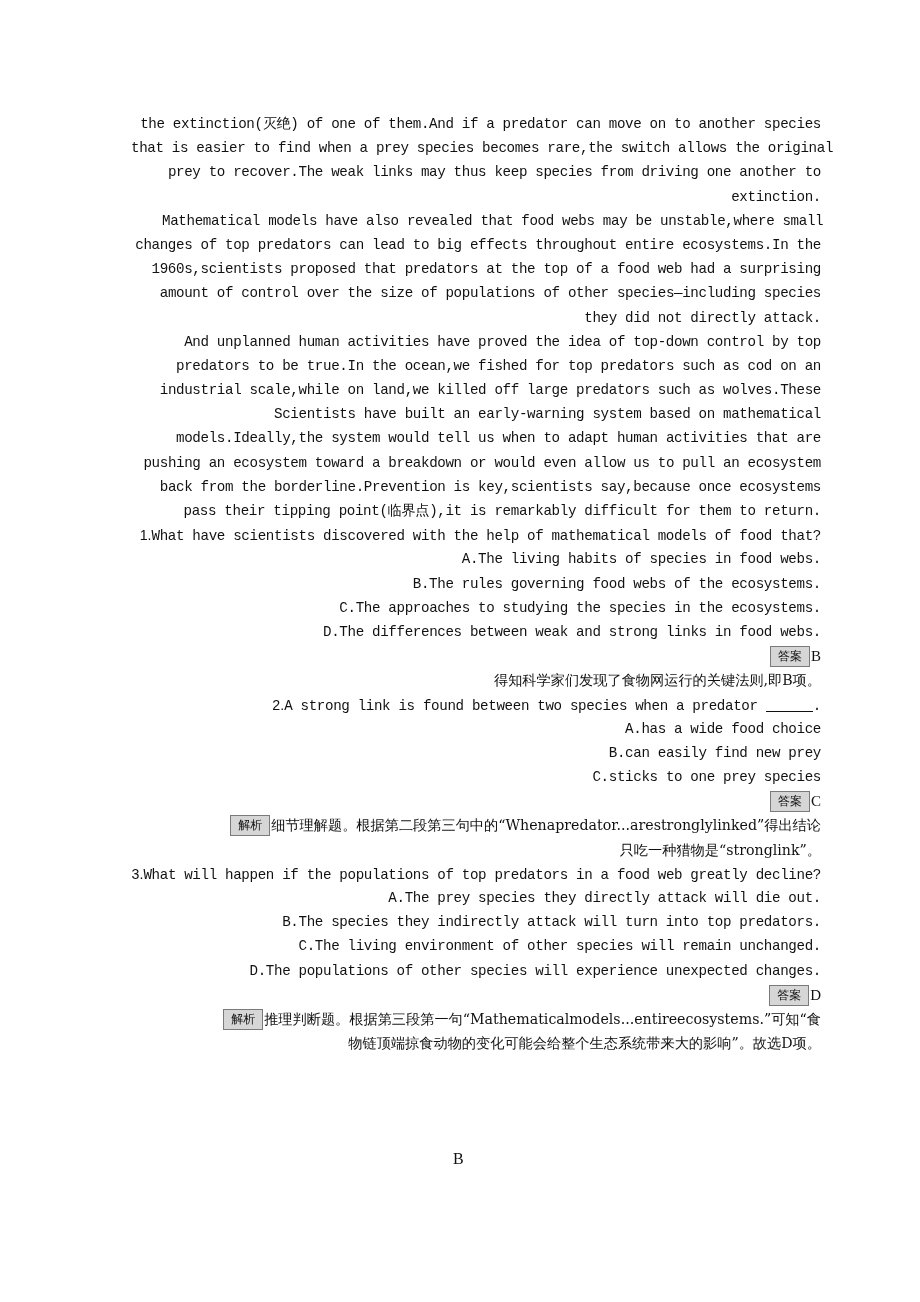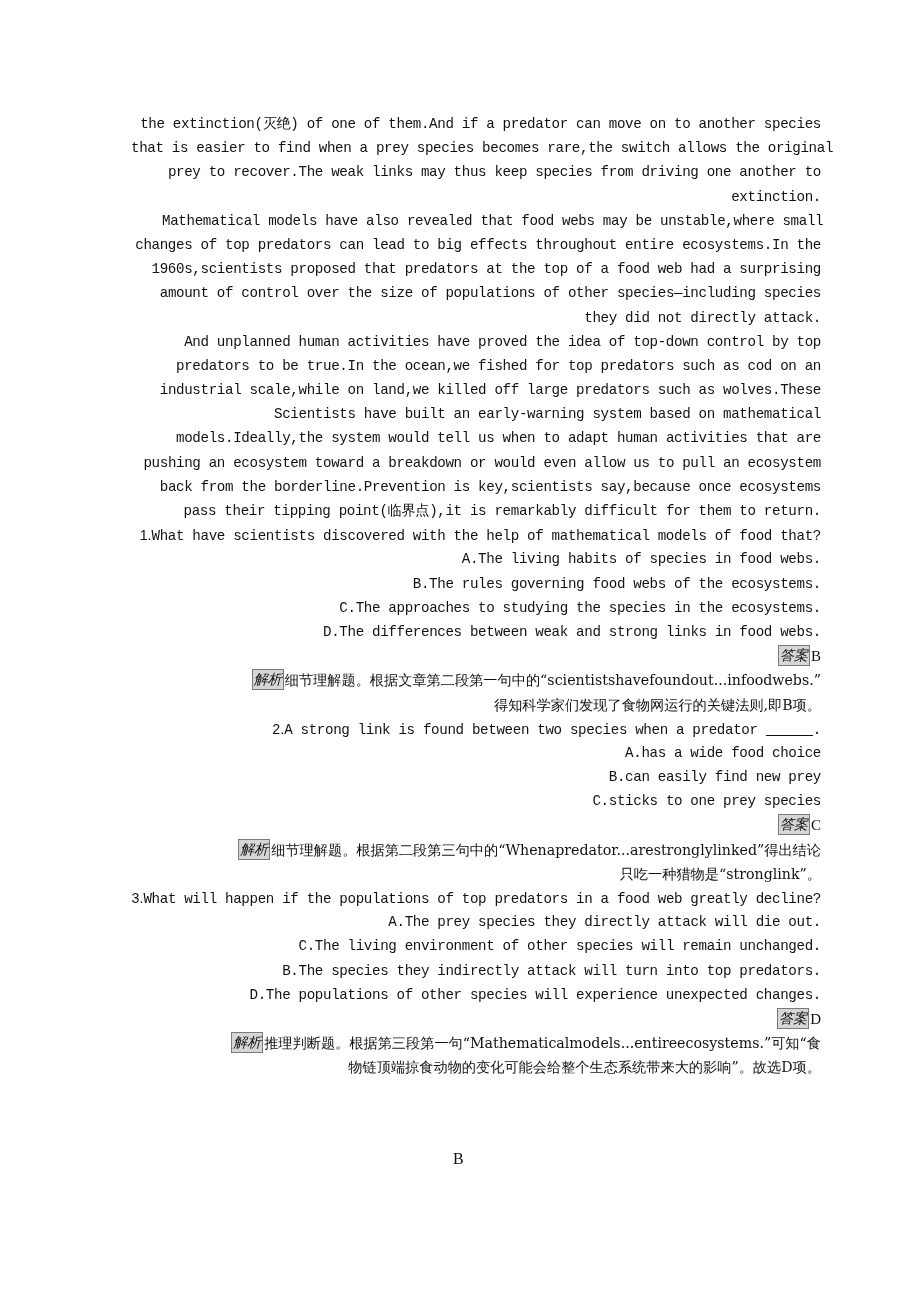--- a/index.html
+++ b/index.html
@@ -30,28 +30,27 @@
       font-family: "Liberation Mono", "DejaVu Sans Mono", monospace;
       text-align: right;
     }
     .indent { padding-left: 31px; }
     .qnum { font-family: "Liberation Sans", sans-serif; font-weight: normal; letter-spacing: 0; }
     .tag {
       display: inline-block;
       background: #d6d6d6;
       border: 1px solid #7a7a7a;
       font-family: "DejaVu Serif", serif;
-      font-size: 14px;
+      font-size: 12px;
       line-height: 19px;
       height: 19px;
-      padding: 0 1px;
+      padding: 0 7px;
       margin-right: 1px;
       vertical-align: 1px;
       letter-spacing: 0;
-      font-style: italic;
     }
     .answer-val {
       font-family: "Liberation Serif", serif;
       font-size: 15px;
       letter-spacing: 0;
     }
     .cjk {
       font-family: "DejaVu Serif", serif;
       letter-spacing: 0;
     }
@@ -100,23 +99,20 @@
     <div class="line">
       <span class="qnum">1.</span><span>What have scientists discovered with the help of mathematical models of food that?</span>
     </div>
     <div class="line">A.The living habits of species in food webs.</div>
     <div class="line">B.The rules governing food webs of the ecosystems.</div>
     <div class="line">C.The approaches to studying the species in the ecosystems.</div>
     <div class="line">D.The differences between weak and strong links in food webs.</div>
     <div class="line">
       <span class="tag">答案</span><span class="answer-val">B</span>
     </div>
-    <div class="line cjk">
-      <span class="tag">解析</span><span>细节理解题。根据文章第二段第一句中的“scientistshavefoundout...infoodwebs.”</span>
-    </div>
     <div class="line cjk">得知科学家们发现了食物网运行的关键法则,即B项。</div>
   </div>
 
   <div>
     <div class="line">
       <span class="qnum">2.</span><span>A strong link is found between two species when a predator </span><span class="blank"></span><span>.</span>
     </div>
     <div class="line">A.has a wide food choice</div>
     <div class="line">B.can easily find new prey</div>
     <div class="line">C.sticks to one prey species</div>
@@ -127,22 +123,22 @@
       <span class="tag">解析</span><span>细节理解题。根据第二段第三句中的“Whenapredator...arestronglylinked”得出结论</span>
     </div>
     <div class="line cjk">只吃一种猎物是“stronglink”。</div>
   </div>
 
   <div>
     <div class="line">
       <span class="qnum">3.</span><span>What will happen if the populations of top predators in a food web greatly decline?</span>
     </div>
     <div class="line">A.The prey species they directly attack will die out.</div>
+    <div class="line">B.The species they indirectly attack will turn into top predators.</div>
     <div class="line">C.The living environment of other species will remain unchanged.</div>
-    <div class="line">B.The species they indirectly attack will turn into top predators.</div>
     <div class="line">D.The populations of other species will experience unexpected changes.</div>
     <div class="line">
       <span class="tag">答案</span><span class="answer-val">D</span>
     </div>
     <div class="line cjk">
       <span class="tag">解析</span><span>推理判断题。根据第三段第一句“Mathematicalmodels...entireecosystems.”可知“食</span>
     </div>
     <div class="line cjk">物链顶端掠食动物的变化可能会给整个生态系统带来大的影响”。故选D项。</div>
   </div>
 

